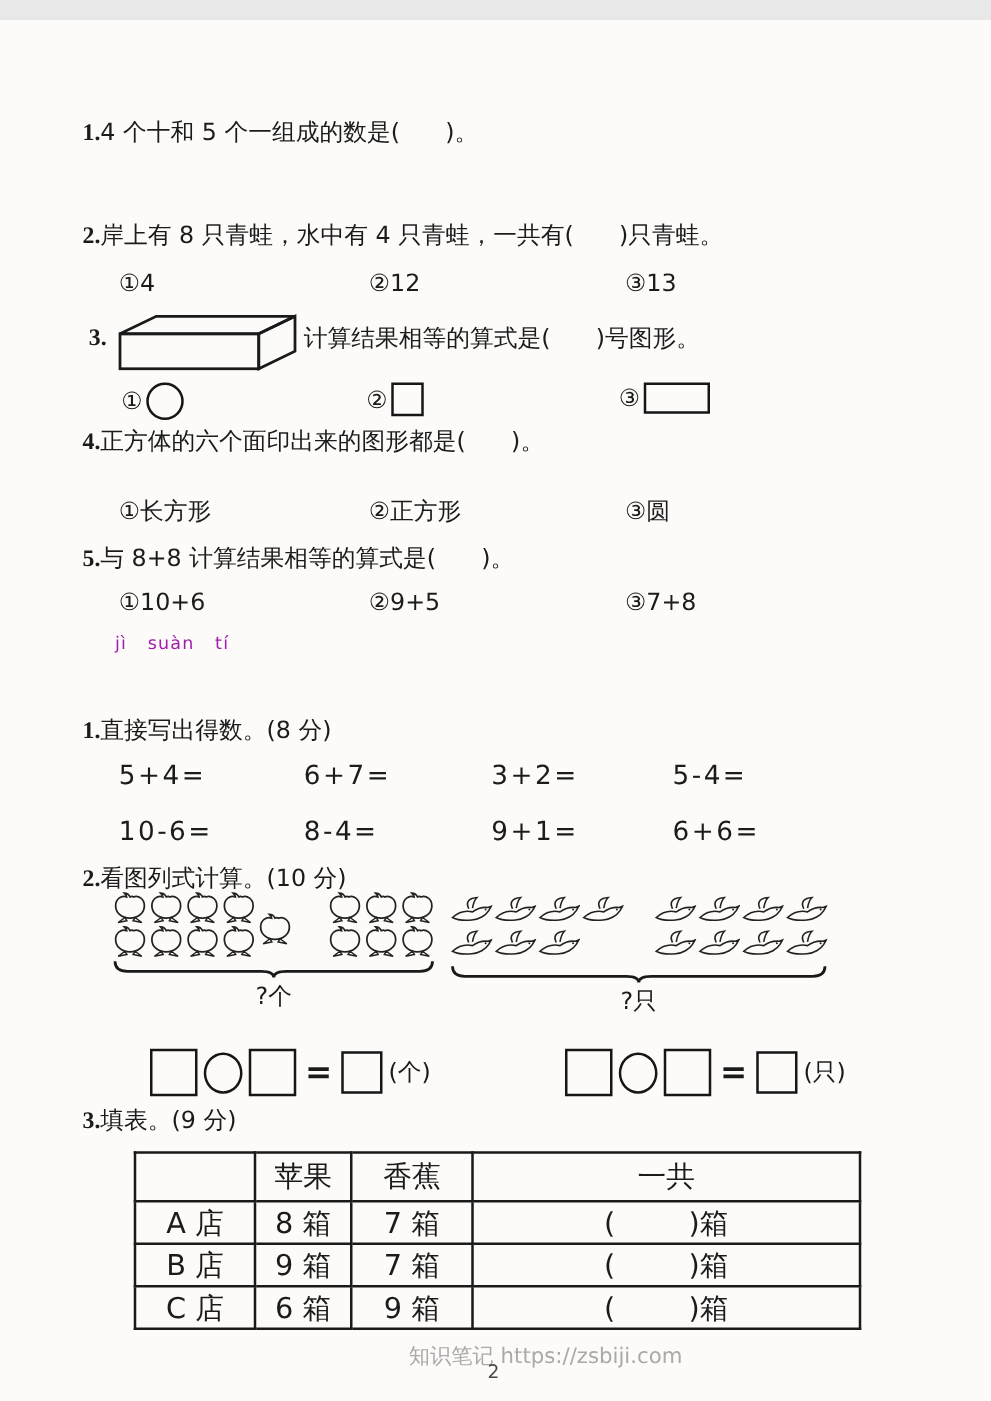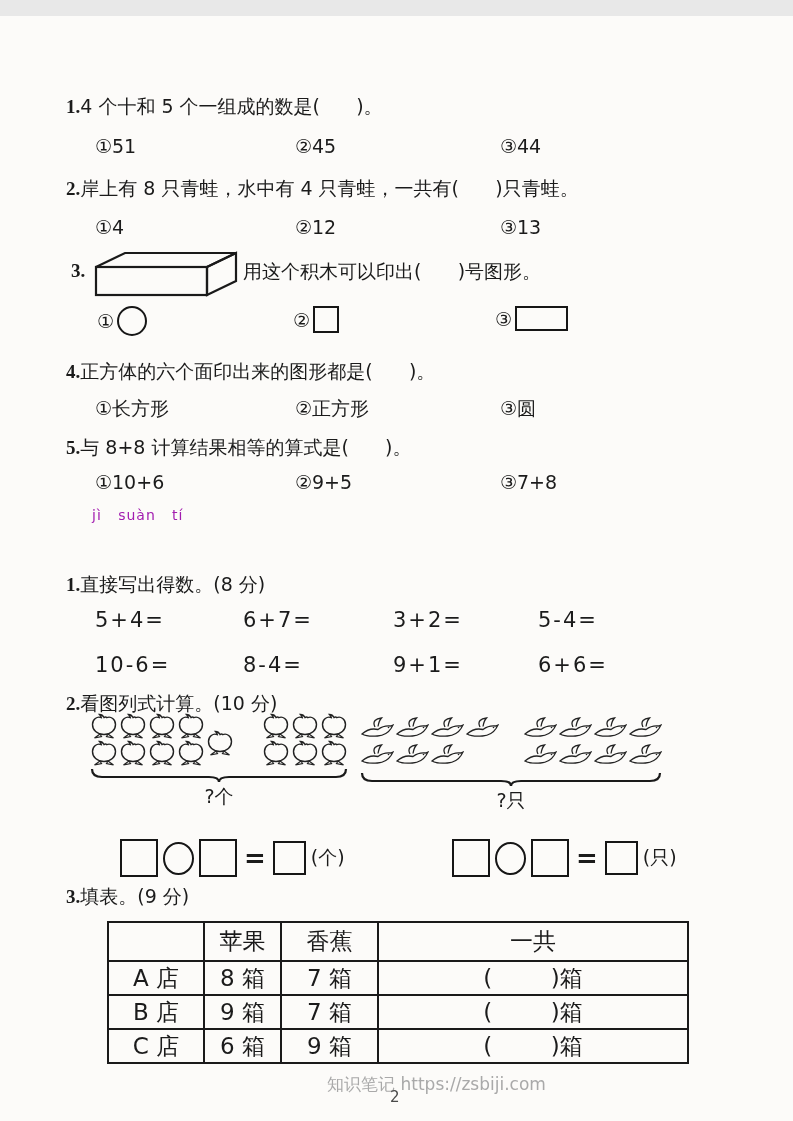--- a/index.html
+++ b/index.html
@@ -49,47 +49,42 @@
   .pagenum{font-size:15px;color:#4a4a4a;}
   .bottomline{width:100%;height:2px;background:#d8d8d6;}
   svg{display:block;}
 </style>
 </head>
 <body>
 
 <div class="page">
 
   <div class="abs qline t" style="left:66px;top:78px;"><span class="qnum">1.</span><span>4 个十和 5 个一组成的数是(      )。</span></div>
-  <div class="optrow" style="top:119px;">
-    <span class="opt c1">①51</span>
-    <span class="opt c2">②45</span>
-    <span class="opt c3">③44</span>
-  </div>
 
   <div class="abs qline t" style="left:66px;top:160px;"><span class="qnum">2.</span><span>岸上有 8 只青蛙，水中有 4 只青蛙，一共有(      )只青蛙。</span></div>
   <div class="optrow" style="top:200px;">
     <span class="opt c1">①4</span>
     <span class="opt c2">②12</span>
     <span class="opt c3">③13</span>
   </div>
 
   <div class="abs qline qnum" style="left:71px;top:243px;">3.</div>
   <svg class="abs" style="left:93px;top:234px;" width="146" height="48" viewBox="0 0 146 48">
     <polygon points="3,17 32,3 143,3 114,17" fill="none" stroke="#1a1a1a" stroke-width="2.2"></polygon>
     <rect x="3" y="17" width="111" height="28" fill="none" stroke="#1a1a1a" stroke-width="2.2"></rect>
     <polygon points="114,17 143,3 143,31 114,45" fill="none" stroke="#1a1a1a" stroke-width="2.2"></polygon>
   </svg>
-  <div class="abs qline t" style="left:243px;top:243px;">用这个积木可以印出(      )号图形。</div>
+  <div class="abs qline t" style="left:243px;top:243px;">计算结果相等的算式是(      )号图形。</div>
   <div class="optrow" style="top:290px;height:36px;">
     <span class="opt c1" style="left:2px;"><span>①</span><span class="shape circle"></span></span>
     <span class="opt c2" style="left:198px;"><span>②</span><span class="shape square"></span></span>
     <span class="opt c3" style="left:400px;"><span>③</span><span class="shape rect"></span></span>
   </div>
 
-  <div class="abs qline t" style="left:66px;top:343px;text-align:center;"><span class="qnum">4.</span><span>正方体的六个面印出来的图形都是(      )。</span></div>
+  <div class="abs qline t" style="left:66px;top:325px;text-align:center;"><span class="qnum">4.</span><span>正方体的六个面印出来的图形都是(      )。</span></div>
   <div class="optrow" style="top:380px;">
     <span class="opt c1">①长方形</span>
     <span class="opt c2">②正方形</span>
     <span class="opt c3">③圆</span>
   </div>
 
   <div class="abs qline t" style="left:66px;top:419px;"><span class="qnum">5.</span><span>与 8+8 计算结果相等的算式是(      )。</span></div>
   <div class="optrow" style="top:455px;">
     <span class="opt c1">①10+6</span>
     <span class="opt c2">②9+5</span>

